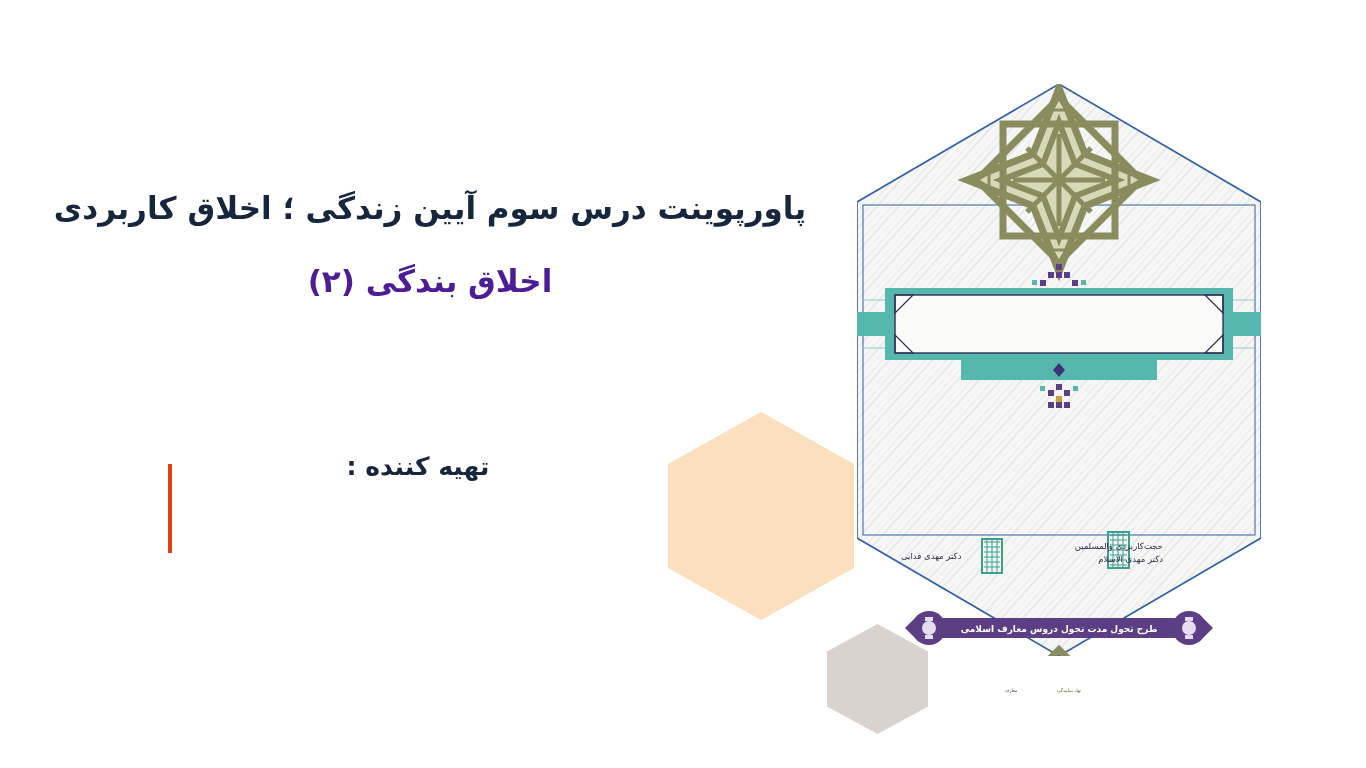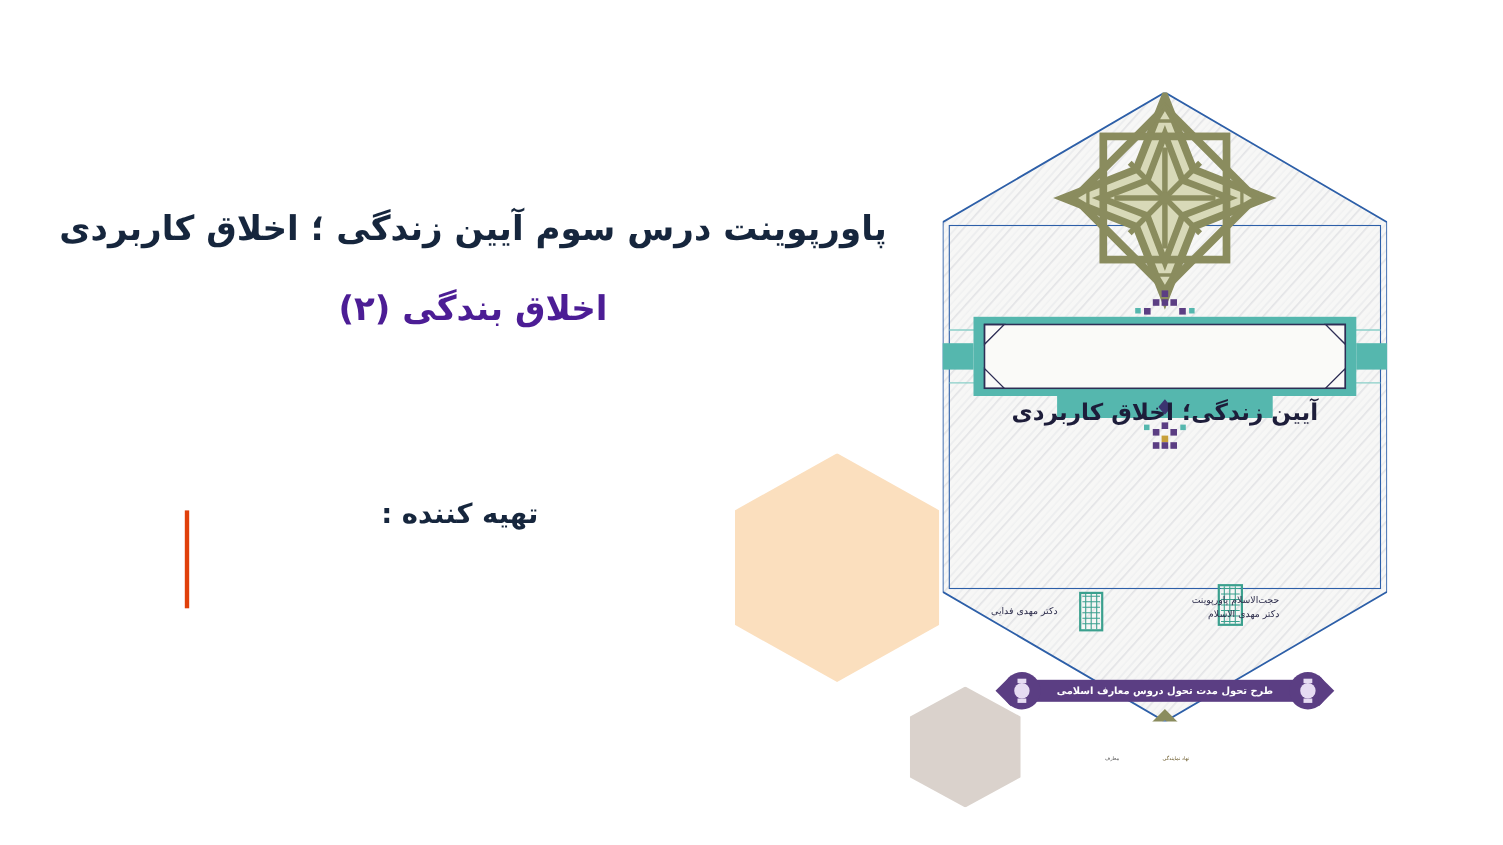--- a/index.html
+++ b/index.html
@@ -279,24 +279,23 @@
         <polygon points="0,-6 5,0 0,6 -5,0" fill="#7A6120"></polygon>
       </g>
 
       <g transform="translate(202,625)">
         <rect x="-42" y="-42" width="84" height="84" transform="rotate(45)" fill="none" stroke="#8A8C5E" stroke-width="7"></rect>
         <rect x="-40" y="-40" width="80" height="80" fill="none" stroke="#8A8C5E" stroke-width="7"></rect>
         <path d="M0,-34 L0,34 M-34,0 L34,0" stroke="#8A8C5E" stroke-width="5" fill="none"></path>
       </g>
     </svg>
 
-    <div class="cover-text" id="cover-title">آیین زندگی؛ اخلاق کاربردی</div>
 
     <div class="cover-text" id="cover-author-1">
-      <div>حجت‌الاسلام پاورپوینت</div>
+      <div>حجت‌کاربردی والمسلمین</div>
       <div>دکتر مهدی الاسلام</div>
     </div>
 
     <div class="cover-text" id="cover-author-2">
       <div>دکتر مهدی فدایی</div>
     </div>
 
     <div class="cover-text" id="cover-banner-text">طرح تحول مدت تحول دروس معارف اسلامی</div>
 
     <div class="cover-text" id="cover-logo-label-1">معارف</div>

